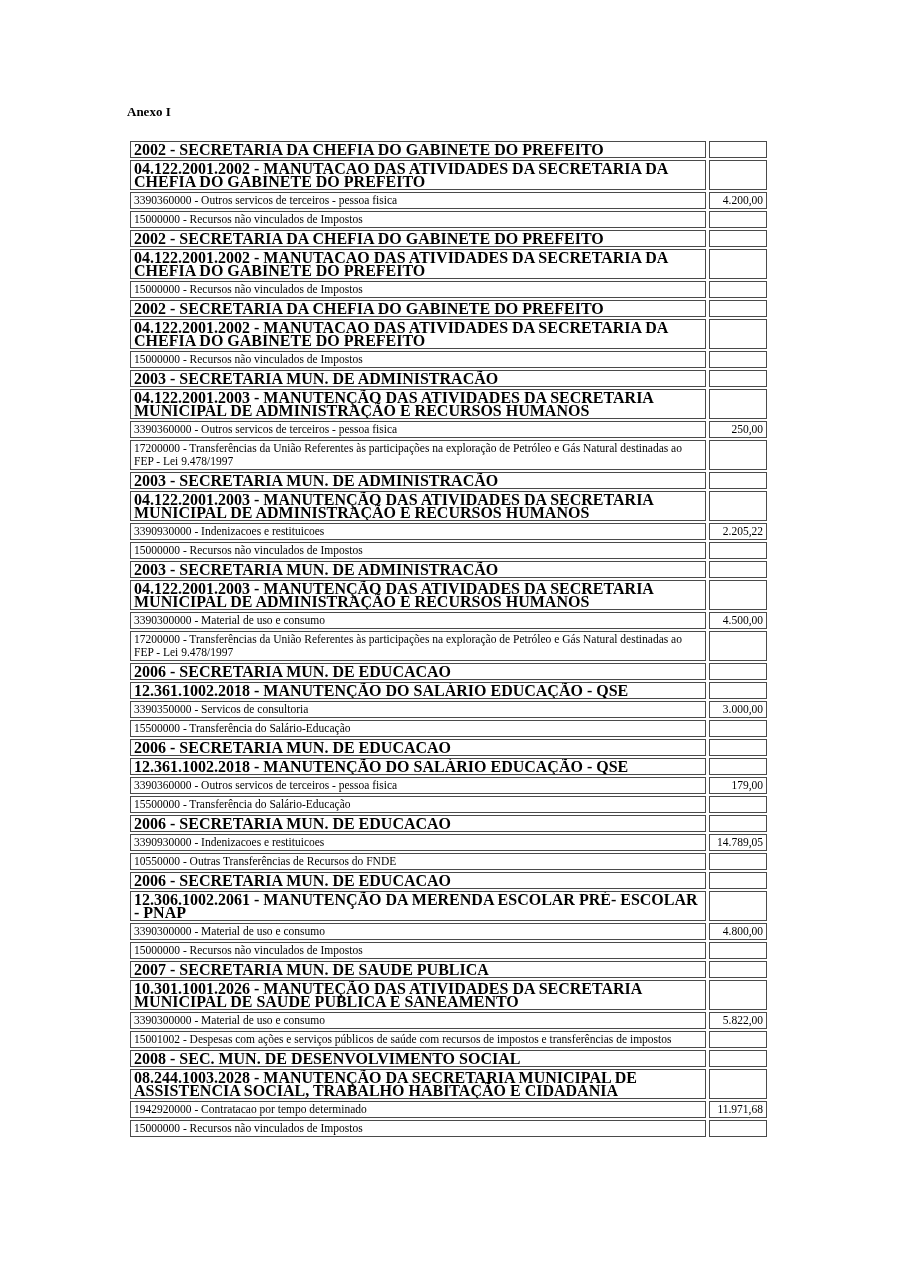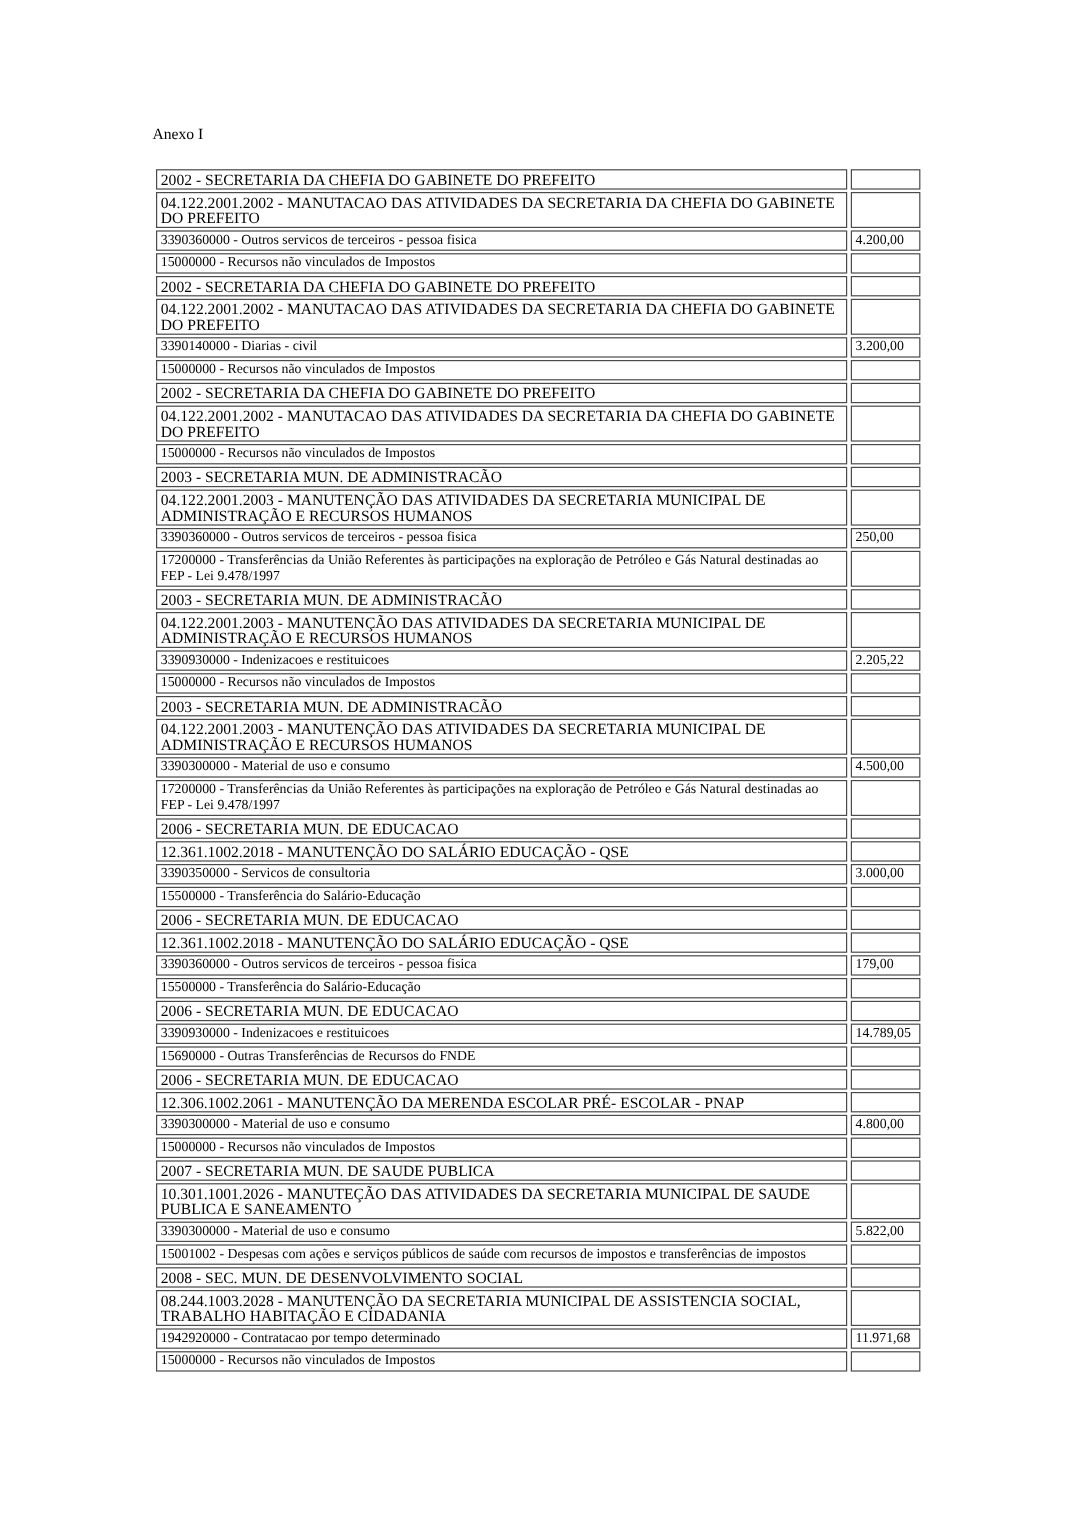--- a/index.html
+++ b/index.html
@@ -10,21 +10,21 @@
     background: #ffffff;
     font-family: "Liberation Serif", "DejaVu Serif", serif;
     color: #000;
     overflow: hidden;
   }
   .anexo-title {
     position: absolute;
     left: 127px;
     top: 104px;
     font-size: 13px;
-    font-weight: normal;
+    font-weight: bold;
     color: #000;
   }
   table.budget-table {
     position: absolute;
     left: 127px;
     top: 139px;
     width: 643px;
     border-collapse: separate;
     border-spacing: 3px 2px;
     table-layout: fixed;
@@ -34,25 +34,26 @@
     padding: 1px 3px;
     font-size: 11.5px;
     line-height: 13px;
     vertical-align: top;
     background: #fff;
     color: #000;
     overflow: hidden;
   }
   td.value-cell {
     width: 50px;
+    text-align: right;
     white-space: nowrap;
   }
   tr.secretaria td, tr.programa td {
-    font-weight: normal;
-    font-size: 13px;
+    font-weight: bold;
+    font-size: 16px;
   }
 </style>
 </head>
 <body>
 
 <div class="page">
   <div class="anexo-title">Anexo I</div>
   <table class="budget-table">
     <tbody id="rows">
         <tr class="secretaria">
@@ -72,24 +73,20 @@
           <td class="value-cell"></td>
         </tr>
         <tr class="secretaria">
           <td class="text-cell">2002 - SECRETARIA DA CHEFIA DO GABINETE DO PREFEITO</td>
           <td class="value-cell"></td>
         </tr>
         <tr class="programa">
           <td class="text-cell">04.122.2001.2002 - MANUTACAO DAS ATIVIDADES DA SECRETARIA DA CHEFIA DO GABINETE DO PREFEITO</td>
           <td class="value-cell"></td>
         </tr>
-        <tr class="despesa">
-          <td class="text-cell">3390140000 - Diarias - civil</td>
-          <td class="value-cell">3.200,00</td>
-        </tr>
         <tr class="fonte">
           <td class="text-cell">15000000 - Recursos não vinculados de Impostos</td>
           <td class="value-cell"></td>
         </tr>
         <tr class="secretaria">
           <td class="text-cell">2002 - SECRETARIA DA CHEFIA DO GABINETE DO PREFEITO</td>
           <td class="value-cell"></td>
         </tr>
         <tr class="programa">
           <td class="text-cell">04.122.2001.2002 - MANUTACAO DAS ATIVIDADES DA SECRETARIA DA CHEFIA DO GABINETE DO PREFEITO</td>
@@ -181,21 +178,21 @@
         </tr>
         <tr class="secretaria">
           <td class="text-cell">2006 - SECRETARIA MUN. DE EDUCACAO</td>
           <td class="value-cell"></td>
         </tr>
         <tr class="despesa">
           <td class="text-cell">3390930000 - Indenizacoes e restituicoes</td>
           <td class="value-cell">14.789,05</td>
         </tr>
         <tr class="fonte">
-          <td class="text-cell">15690000 - Outras Transferências de Recursos do FNDE</td>
+          <td class="text-cell">10550000 - Outras Transferências de Recursos do FNDE</td>
           <td class="value-cell"></td>
         </tr>
         <tr class="secretaria">
           <td class="text-cell">2006 - SECRETARIA MUN. DE EDUCACAO</td>
           <td class="value-cell"></td>
         </tr>
         <tr class="programa">
           <td class="text-cell">12.306.1002.2061 - MANUTENÇÃO DA MERENDA ESCOLAR PRÉ- ESCOLAR - PNAP</td>
           <td class="value-cell"></td>
         </tr>

